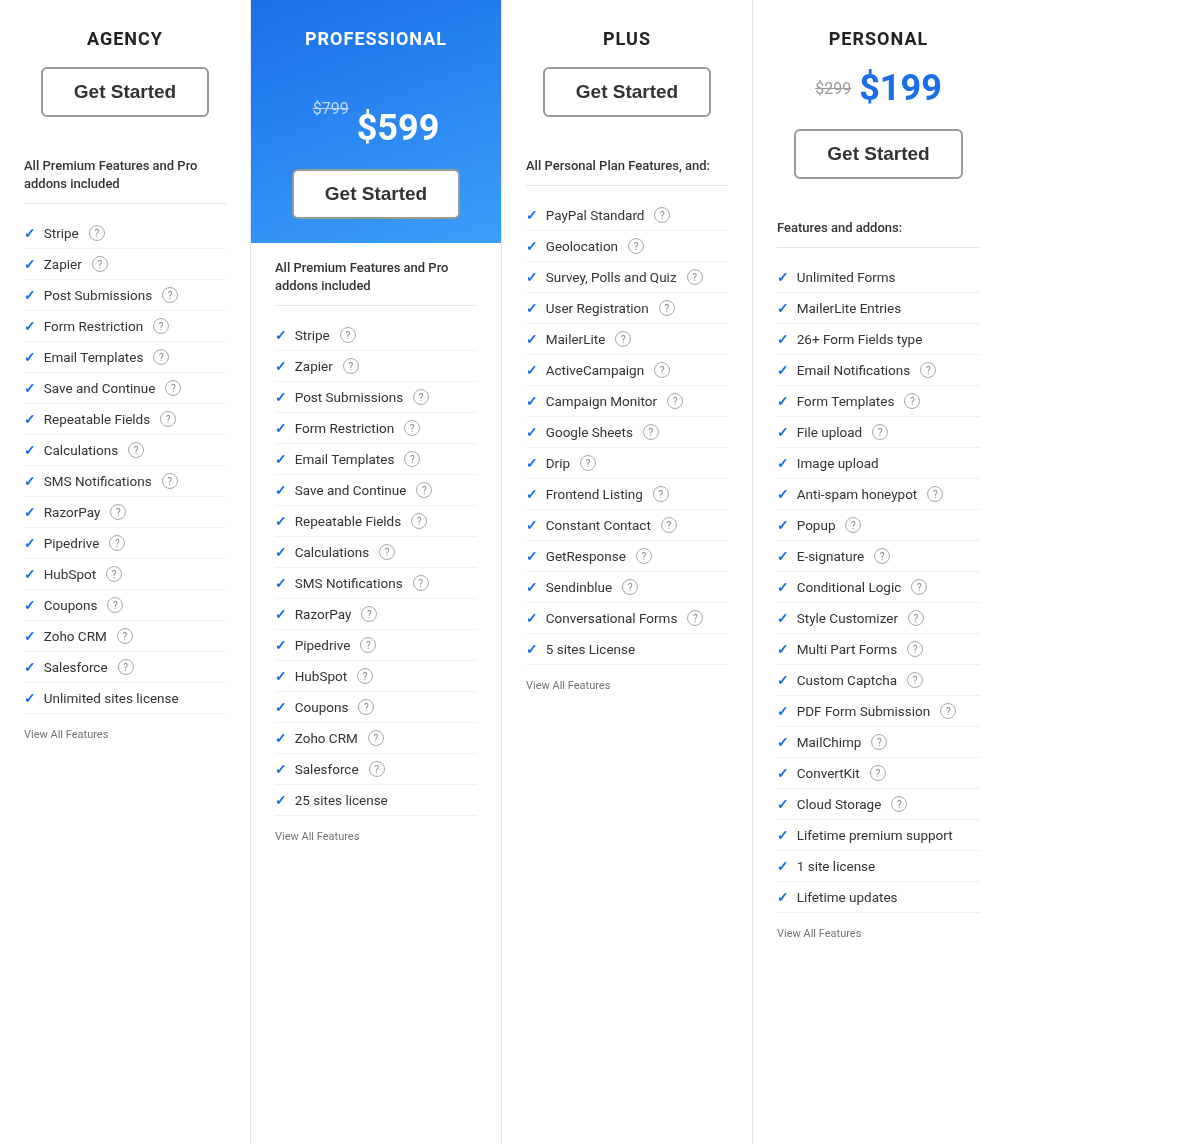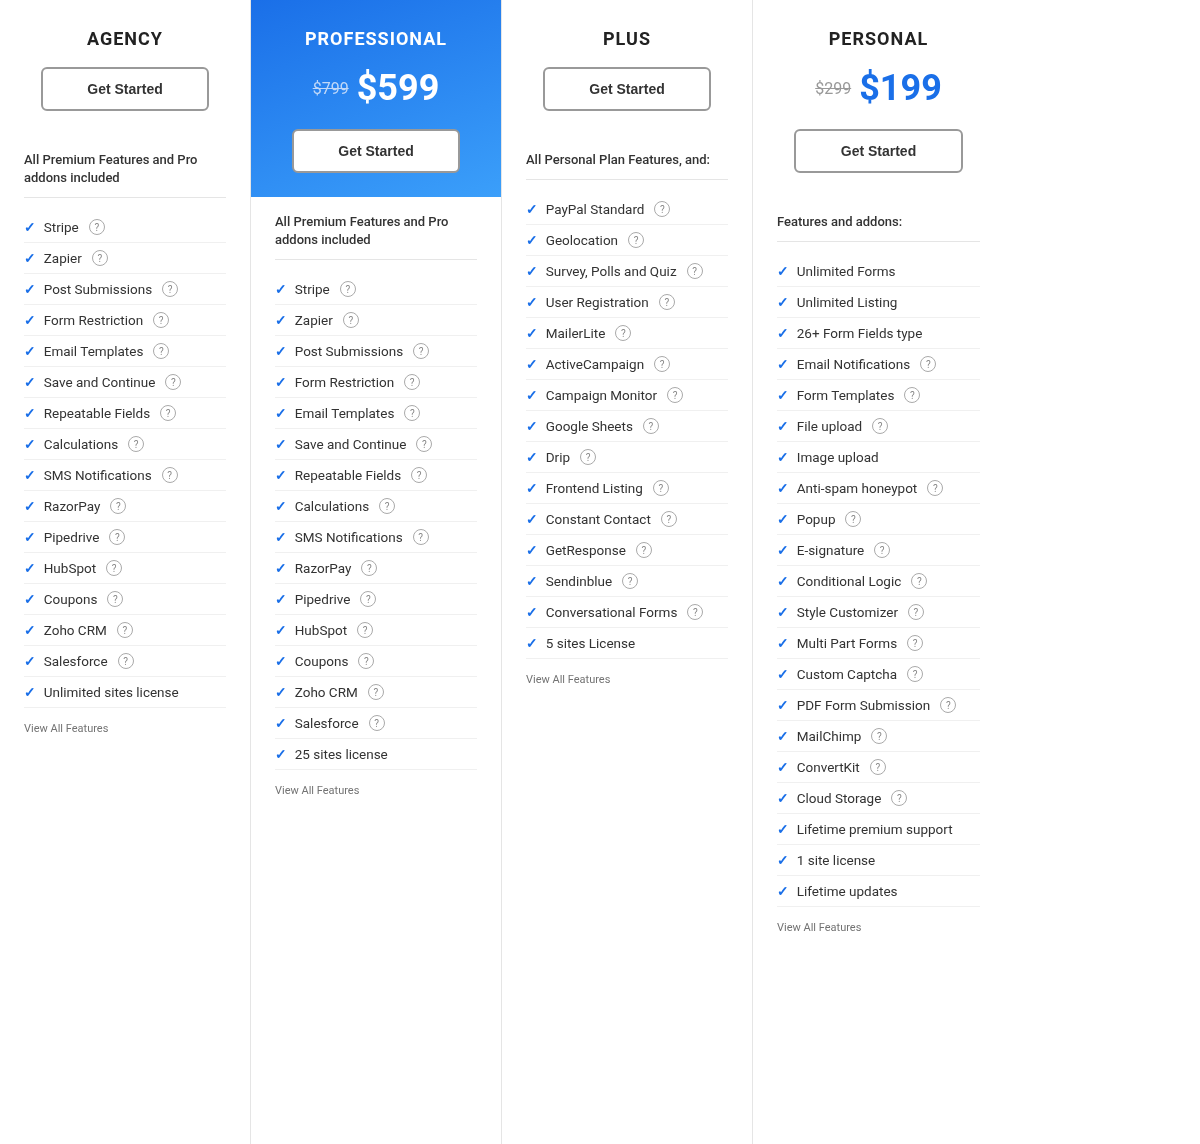--- a/index.html
+++ b/index.html
@@ -49,28 +49,28 @@
       font-size: 16px;
       color: #999;
       text-decoration: line-through;
     }
     .plan-col.professional .price-old { color: #c0d8f8; }
     .price-new {
       font-size: 36px;
       font-weight: 700;
       color: #1a6fe8;
     }
-    .plan-col.professional .price-new { color: #fff; }
+    .plan-col.professional .price-new { color: #fff; margin-top: 40px; }
     .get-started-btn {
       display: inline-block;
       padding: 12px 28px;
       border: 2px solid #999;
       border-radius: 6px;
       background: #fff;
-      font-size: 14px;
+      font-size: 19px;
       font-weight: 600;
       color: #333;
       cursor: pointer;
       text-align: center;
       width: 80%;
       margin: 0 auto 4px;
     }
     .plan-body {
       padding: 16px 24px 20px;
       flex: 1;
@@ -398,21 +398,21 @@
         </div><button class="get-started-btn">Get Started</button></div>
       <div class="plan-body">
         <div class="plan-description">Features and addons:</div>
         <ul class="feature-list">
           <li class="feature-item">
             <span class="check-icon">✓</span>
             <span>Unlimited Forms</span>
           </li>
           <li class="feature-item">
             <span class="check-icon">✓</span>
-            <span>Unlimited Listing</span>
+            <span>MailerLite Entries</span>
           </li>
           <li class="feature-item">
             <span class="check-icon">✓</span>
             <span>26+ Form Fields type</span>
           </li>
           <li class="feature-item">
             <span class="check-icon">✓</span>
             <span>Email Notifications</span>
             <span class="question-icon">?</span>
           </li>

